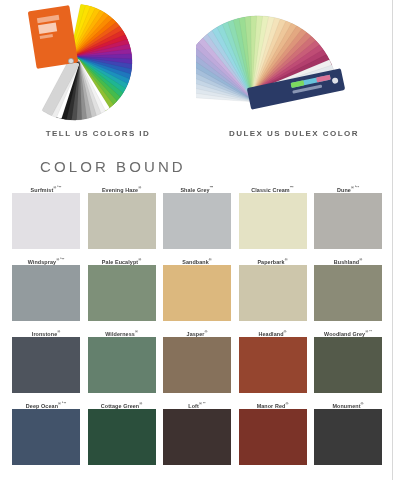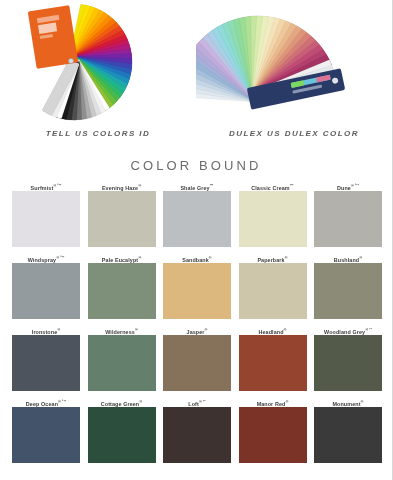--- a/index.html
+++ b/index.html
@@ -37,40 +37,39 @@
     height: 122px;
   }
   .fan-svg { position: absolute; top: 0; left: 0; }
 
   
   .captions {
     display: flex;
     width: 100%;
     height: 22px;
     align-items: center;
-    font-style: italic;
   }
   .caption {
     flex: 1 1 50%;
     text-align: center;
     font-size: 8px;
     font-weight: bold;
     letter-spacing: 1.45px;
     color: #5c5c5c;
   }
 
   
   .section-title {
-    text-align: center;
-    font-size: 13px;
+    font-size: 15px;
     letter-spacing: 3.1px;
     color: #6b6b6b;
     margin-top: 14px;
     margin-bottom: 7px;
     font-weight: normal;
+    margin-left: 40px;
   }
 
   
   .grid {
     padding: 0 10px 0 12px;
     box-sizing: border-box;
   }
   .row {
     display: flex;
     justify-content: space-between;

